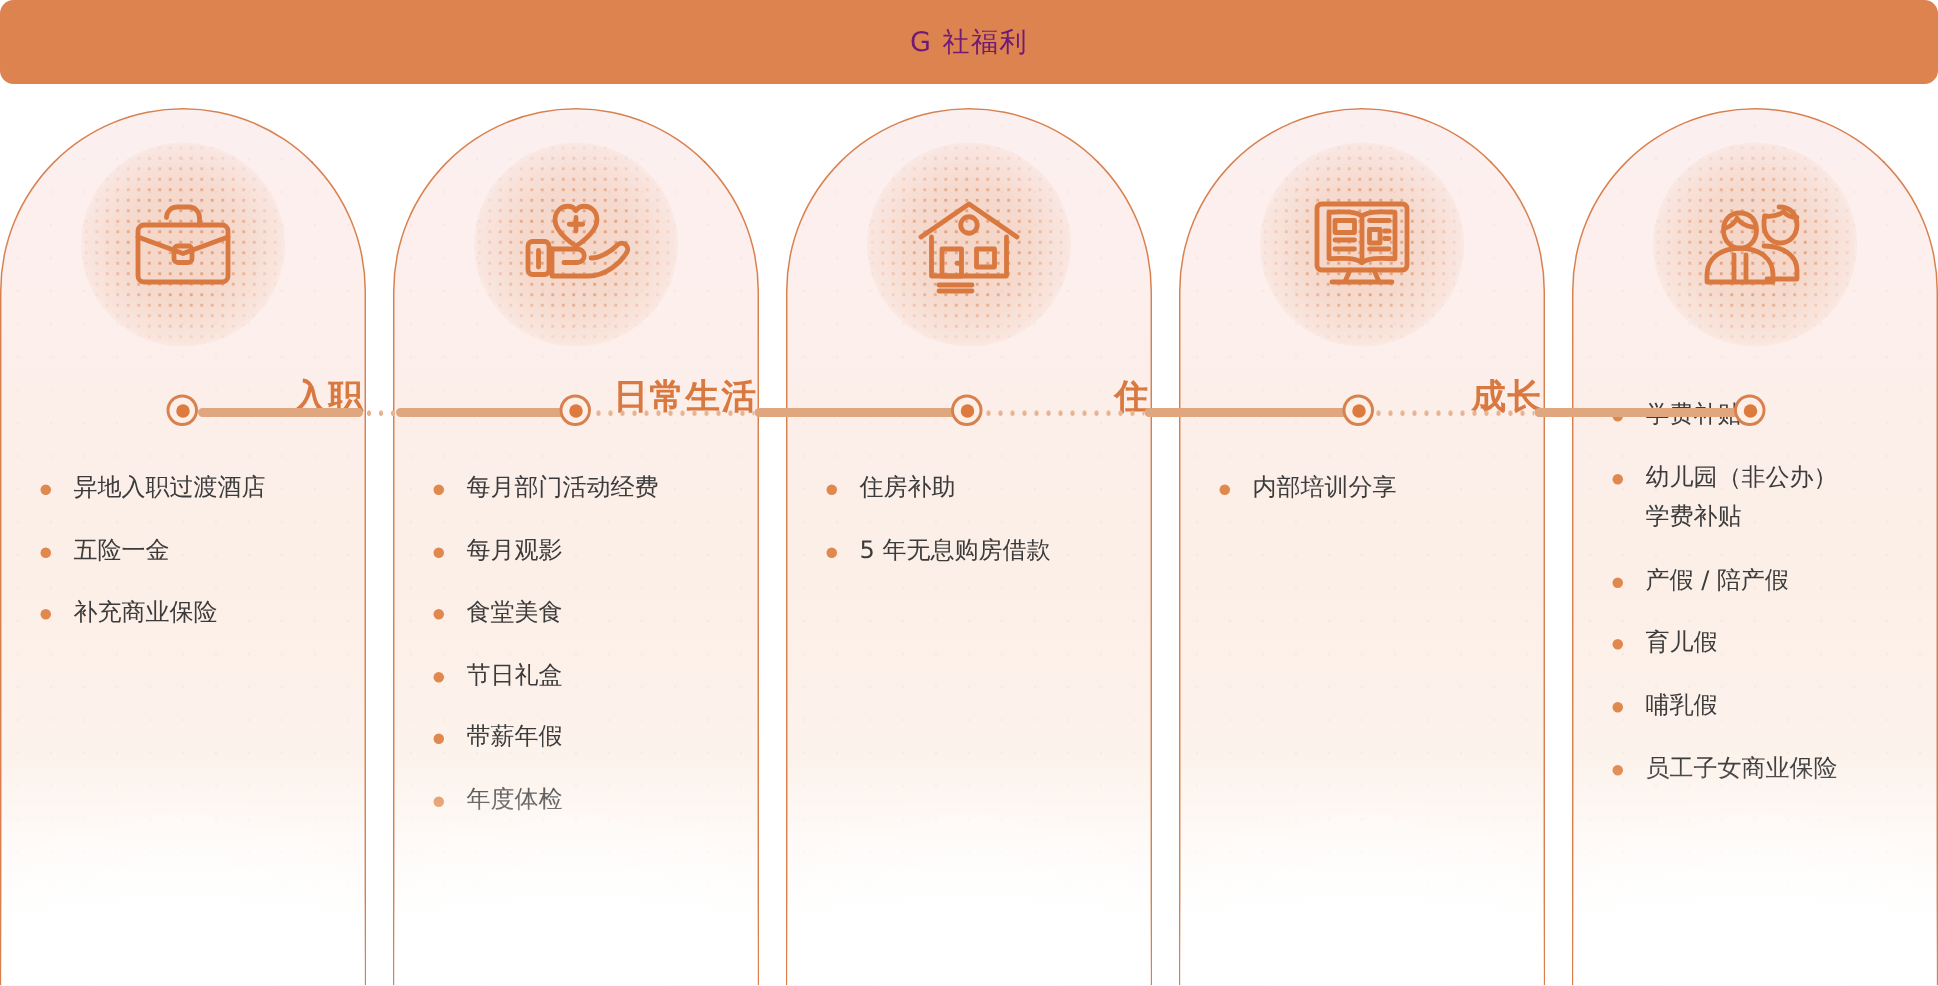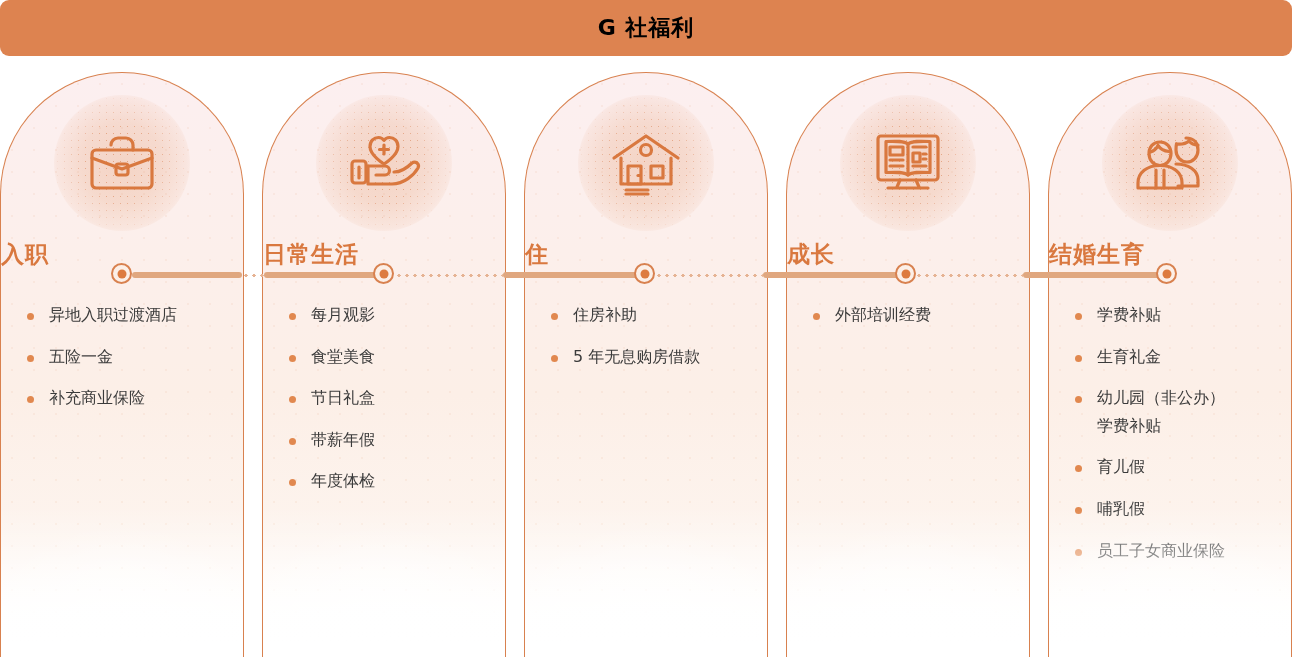--- a/index.html
+++ b/index.html
@@ -9,21 +9,21 @@
   }
   .page{position:relative;width:1292px;height:657px;background:#fff;}
 
   
   .header{
     position:absolute;left:0;top:0;width:1292px;height:56px;
     background:#dd8350;border-radius:9px;
     display:flex;align-items:center;justify-content:center;
   }
   .header-title{
-    color:#000000;font-size:22px;font-weight:bold;letter-spacing:1px;
+    color:#701a75;font-size:18px;font-weight:normal;letter-spacing:1px;
   }
 
   
   .board{
     position:absolute;left:0;top:72px;width:1292px;height:585px;
     display:flex;justify-content:space-between;
   }
   .card{
     position:relative;width:244px;height:585px;
     border:1px solid #d8814f;
@@ -68,23 +68,23 @@
     content:"";position:absolute;left:0;top:0;right:0;bottom:0;border-radius:50%;
     background-image:radial-gradient(rgba(214,123,73,.55) 0.9px, transparent 1px);
     background-size:7px 7px;
     -webkit-mask-image:radial-gradient(circle at 50% 50%, #000 34%, rgba(0,0,0,.45) 58%, rgba(0,0,0,0) 74%);
             mask-image:radial-gradient(circle at 50% 50%, #000 34%, rgba(0,0,0,.45) 58%, rgba(0,0,0,0) 74%);
   }
   .icon-svg{position:relative;z-index:2;}
 
   
   .card-title{
-    position:relative;z-index:2;text-align:left;
+    position:relative;z-index:2;text-align:right;
     color:#d9783f;font-size:23px;font-weight:bold;
-    margin-top:8px;letter-spacing:1px;
+    margin-top:18px;letter-spacing:1px;
   }
 
   
   .timeline{
     position:absolute;left:0;top:72px;width:1292px;height:585px;
     pointer-events:none;z-index:5;
   }
   .tl-seg{
     position:absolute;height:6px;top:200px;
     background:#e0a77f;border-radius:3px;
@@ -156,20 +156,21 @@
           <path d="M40 36 C40 36 26 27.5 26 18.5 C26 13 30 9.5 34.5 9.5 C37.4 9.5 39.2 11.2 40 12.4 C40.8 11.2 42.6 9.5 45.5 9.5 C50 9.5 54 13 54 18.5 C54 27.5 40 36 40 36 Z"></path>
           <path d="M40 17 v9 M35.5 21.5 h9"></path>
           <rect x="8" y="33" width="14" height="22" rx="3"></rect>
           <path d="M15 39 v11"></path>
           <path d="M24 38 h17 a4.5 4.5 0 0 1 0 9 h-9"></path>
           <path d="M24 38 L24 56 h24 c12 0 22 -9 26 -16 a4 4 0 0 0 -6 -5 c-5 5 -12 9 -18 9"></path>
         </svg>
       </div>
       <div class="card-title">日常生活</div>
       <ul class="list">
+        <li><span class="bdot"></span><span>每月部门活动经费</span></li>
         <li><span class="bdot"></span><span>每月观影</span></li>
         <li><span class="bdot"></span><span>食堂美食</span></li>
         <li><span class="bdot"></span><span>节日礼盒</span></li>
         <li><span class="bdot"></span><span>带薪年假</span></li>
         <li><span class="bdot"></span><span>年度体检</span></li>
       </ul>
       <div class="fade"></div>
       <div class="edgefade"></div>
     </div>
 
@@ -208,44 +209,43 @@
           <path d="M43 19 h13"></path>
           <rect x="43" y="25" width="7" height="9"></rect>
           <path d="M53 26 h3 M53 31 h3"></path>
           <path d="M43 38 h13"></path>
           <path d="M30 52 l-3 7 M46 52 l3 7"></path>
           <path d="M18 60 h40"></path>
         </svg>
       </div>
       <div class="card-title">成长</div>
       <ul class="list">
-        <li><span class="bdot"></span><span>外部培训经费</span></li>
+        <li><span class="bdot"></span><span>内部培训分享</span></li>
       </ul>
       <div class="fade"></div>
       <div class="edgefade"></div>
     </div>
 
     <div class="card">
       <div class="icon-wrap">
         <div class="halo"></div>
         <svg class="icon-svg" width="80" height="70" viewBox="0 0 80 70" fill="none" stroke="#d9783f" stroke-width="3.2" stroke-linejoin="round" stroke-linecap="round">
           <path d="M56 10 c8 0 12 5 12 12 c0 7 -5 12 -11 12 c-6 0 -11 -5 -11 -12 c0 -2 0 -4 0.5 -6"></path>
           <path d="M46.5 16 c4 0.5 9 0 12.5 -3 c2 2.5 5.5 4 9 4"></path>
           <path d="M46 36 c12 0 22 6 22 16 v6 h-20"></path>
           <path d="M30 14 c7 0 11 5 11 11.5 c0 7 -5 12 -11 12 c-6 0 -11 -5 -11 -12 c0 -6.5 4 -11.5 11 -11.5 z"></path>
           <path d="M20.5 24 c3 -1 6 -3.5 7.5 -6.5 c2 3 6 5.5 11 6"></path>
           <path d="M30 37.5 c-13 0 -22 7 -22 17.5 v5 h44 v-5 c0 -10.5 -9 -17.5 -22 -17.5 z"></path>
           <path d="M26 42 v18 M34 42 v18"></path>
         </svg>
       </div>
-      <div class="card-title">结婚生育</div>
       <ul class="list">
         <li><span class="bdot"></span><span>学费补贴</span></li>
-        <li><span class="bdot"></span><span>生育礼金</span></li>
         <li><span class="bdot"></span><span>幼儿园（非公办）</span><span class="sub">学费补贴</span></li>
+        <li><span class="bdot"></span><span>产假 / 陪产假</span></li>
         <li><span class="bdot"></span><span>育儿假</span></li>
         <li><span class="bdot"></span><span>哺乳假</span></li>
         <li><span class="bdot"></span><span>员工子女商业保险</span></li>
       </ul>
       <div class="fade"></div>
       <div class="edgefade"></div>
     </div>
 
   </div>
 

